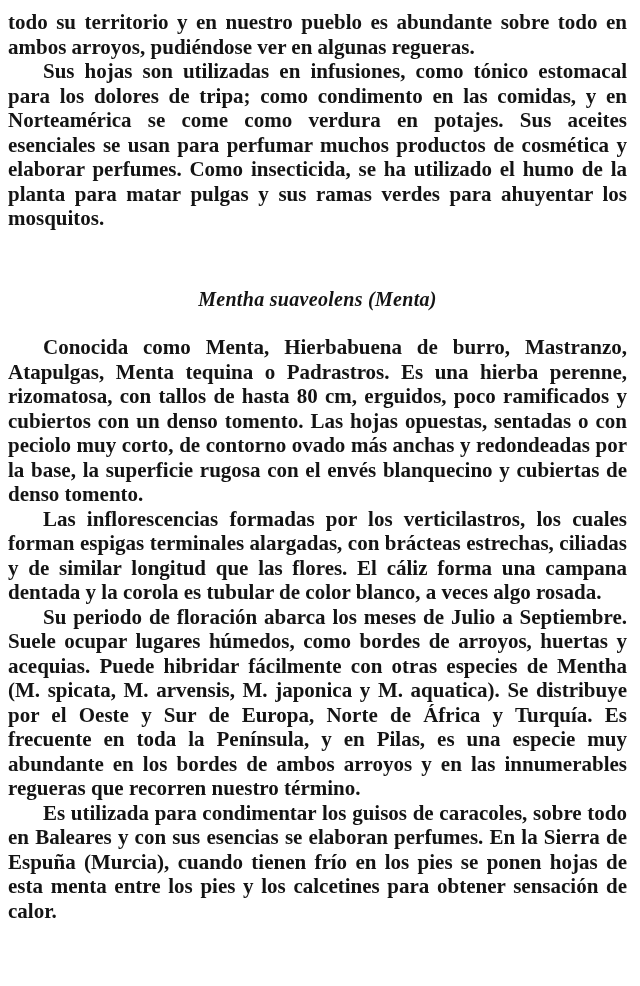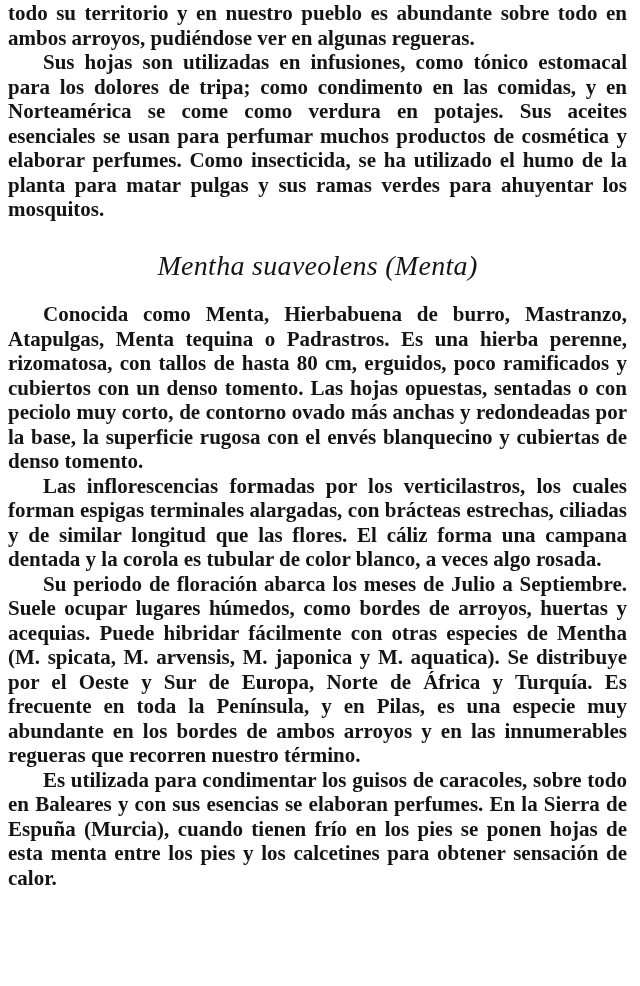--- a/index.html
+++ b/index.html
@@ -12,36 +12,36 @@
     box-sizing: border-box;
     width: 640px;
     height: 986px;
     background: #ffffff;
     color: #141414;
     font-family: "Liberation Serif", "DejaVu Serif", serif;
     font-size: 21px;
     line-height: 24.5px;
     font-weight: 600;
     text-align: justify;
-    padding: 1px 13px 6px 8px;
+    padding: 10px 13px 6px 8px;
     overflow: hidden;
   }
   .para {
     margin: 0;
     text-indent: 35px;
   }
   .para.no-indent {
     text-indent: 0;
   }
   .heading {
-    margin: 32px 0 24px 0;
+    margin: 56px 0 24px 0;
     text-align: center;
     text-indent: 0;
-    font-size: 28px;
-    font-weight: normal;
+    font-size: 20px;
+    font-weight: bold;
     font-style: italic;
     letter-spacing: 0.3px;
   }
   .underlined {
     text-decoration: underline;
     text-decoration-thickness: 2px;
     text-underline-offset: 3px;
   }
 </style>
 </head>

